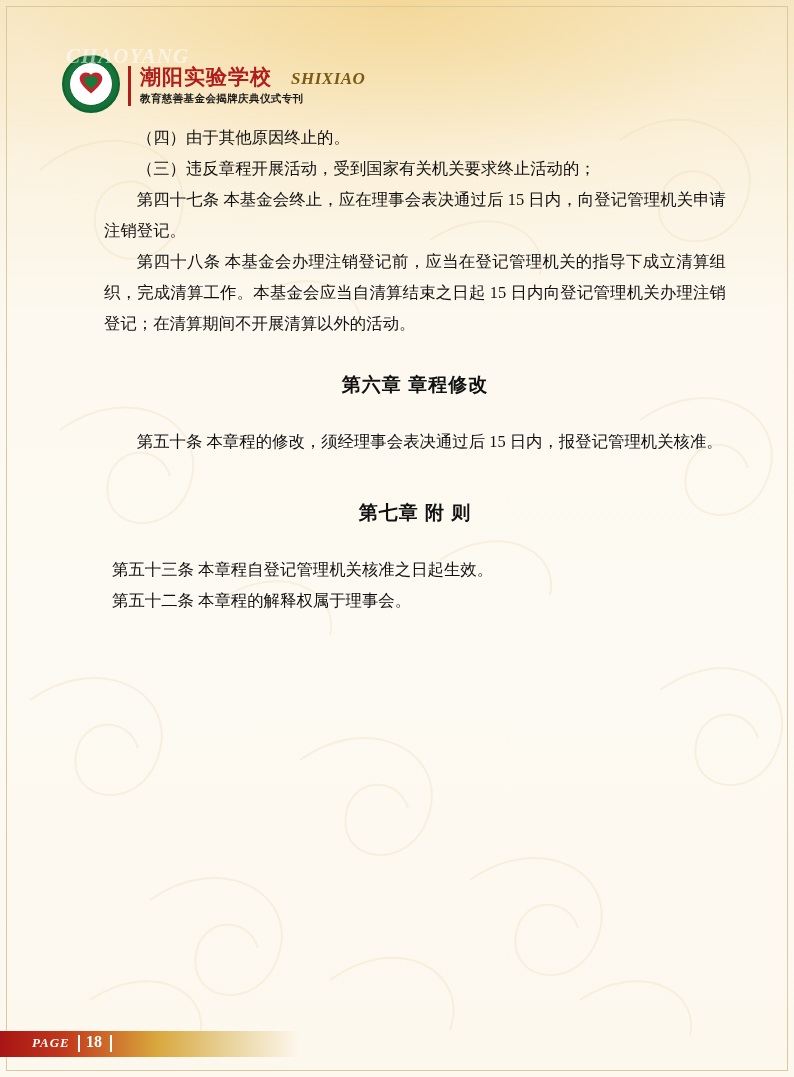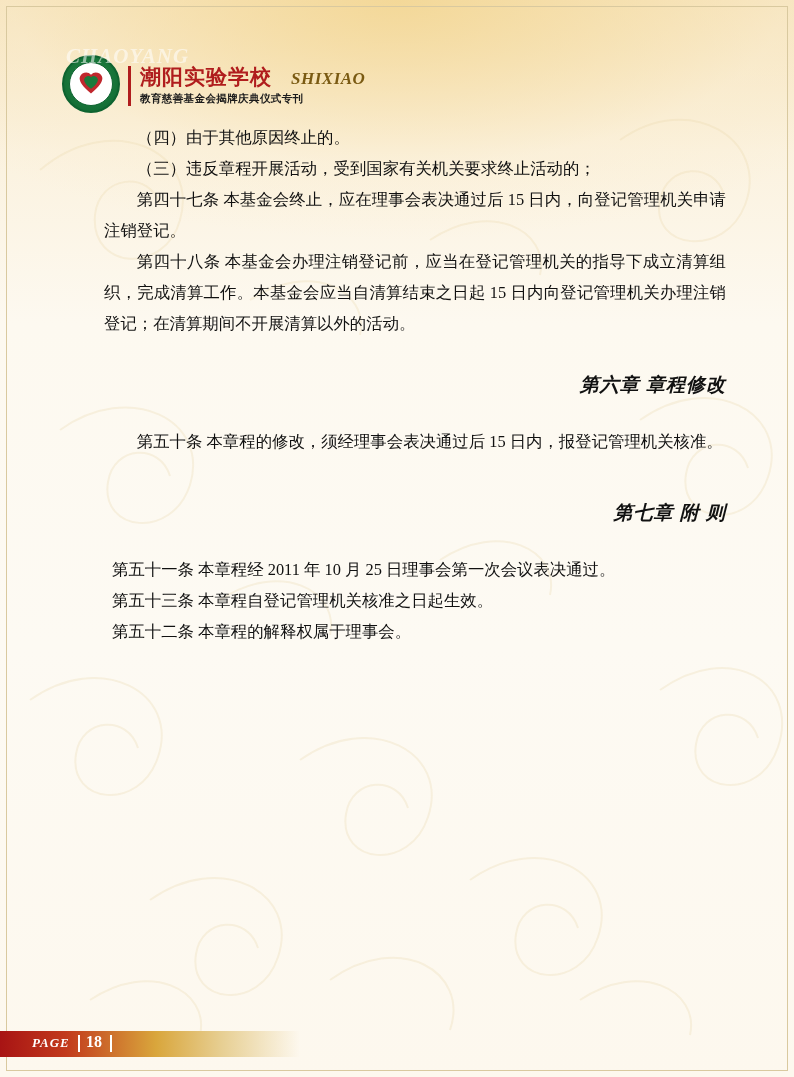--- a/index.html
+++ b/index.html
@@ -132,28 +132,27 @@
     font-size: 16.4px;
     line-height: 31px;
     color: #111111;
     text-align: justify;
   }
   .para {
     margin: 0 0 0 0;
     text-indent: 2em;
   }
   .chapter {
-    text-align: right;
+    text-align: center;
     font-family: "Liberation Sans", "DejaVu Sans", sans-serif;
     font-weight: bold;
     font-size: 19px;
     letter-spacing: 1px;
     margin: 30px 0 26px 0;
     color: #111111;
-    font-style: italic;
   }
   .spacer-sm { height: 10px; }
   .tail-list .para { text-indent: 0; margin-left: 8px; }
 
   
   .footer {
     position: absolute;
     left: 0;
     bottom: 20px;
     width: 794px;
@@ -259,21 +258,20 @@
     <p class="para">第四十八条  本基金会办理注销登记前，应当在登记管理机关的指导下成立清算组织，完成清算工作。本基金会应当自清算结束之日起 15 日内向登记管理机关办理注销登记；在清算期间不开展清算以外的活动。</p>
 
     <h2 class="chapter">第六章  章程修改</h2>
     <p class="para">第五十条  本章程的修改，须经理事会表决通过后 15 日内，报登记管理机关核准。</p>
 
     <div class="spacer-sm"></div>
 
     <h2 class="chapter">第七章  附   则</h2>
 
     <div class="tail-list">
-      <p class="para">第五十一条  本章程经 2011 年 10 月 25 日理事会第一次会议表决通过。</p>
       <p class="para">第五十三条  本章程自登记管理机关核准之日起生效。</p>
       <p class="para">第五十二条  本章程的解释权属于理事会。</p>
     </div>
   </div>
 
   <div class="footer">
     <div class="footer-bar"></div>
     <div class="footer-label">PAGE</div>
     <div class="footer-sep"></div>
     <div class="footer-page">18</div>

